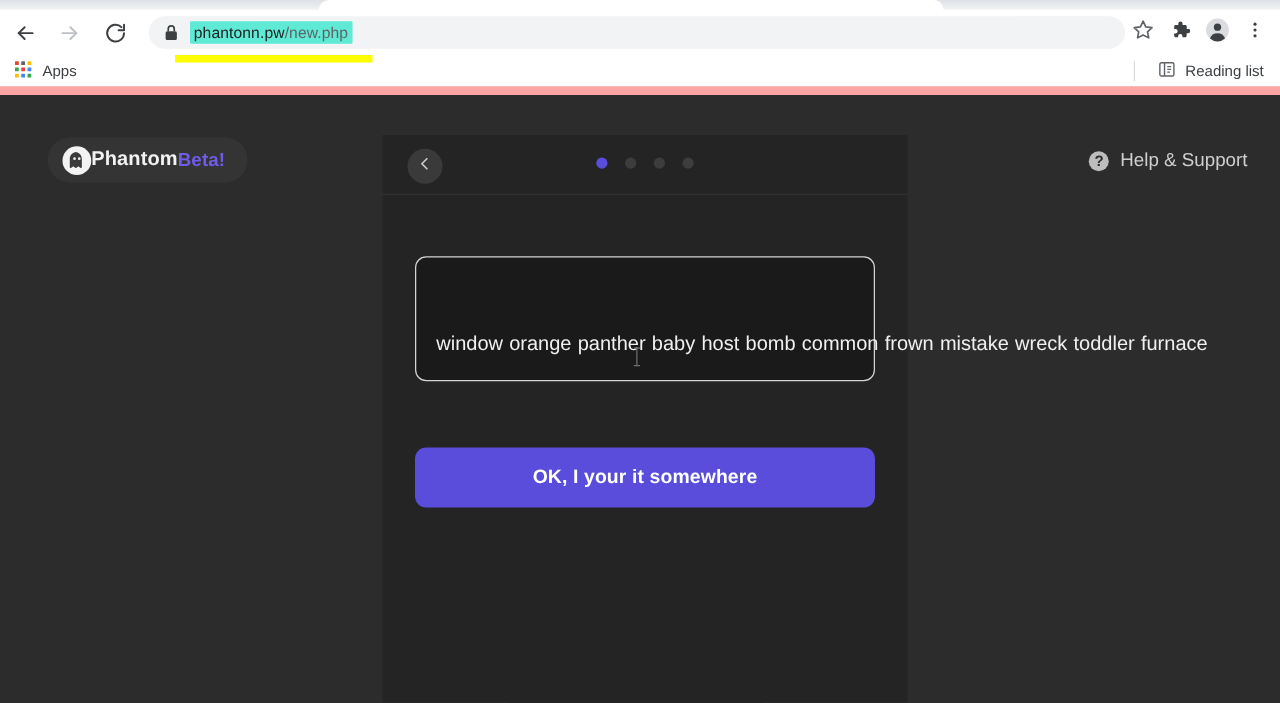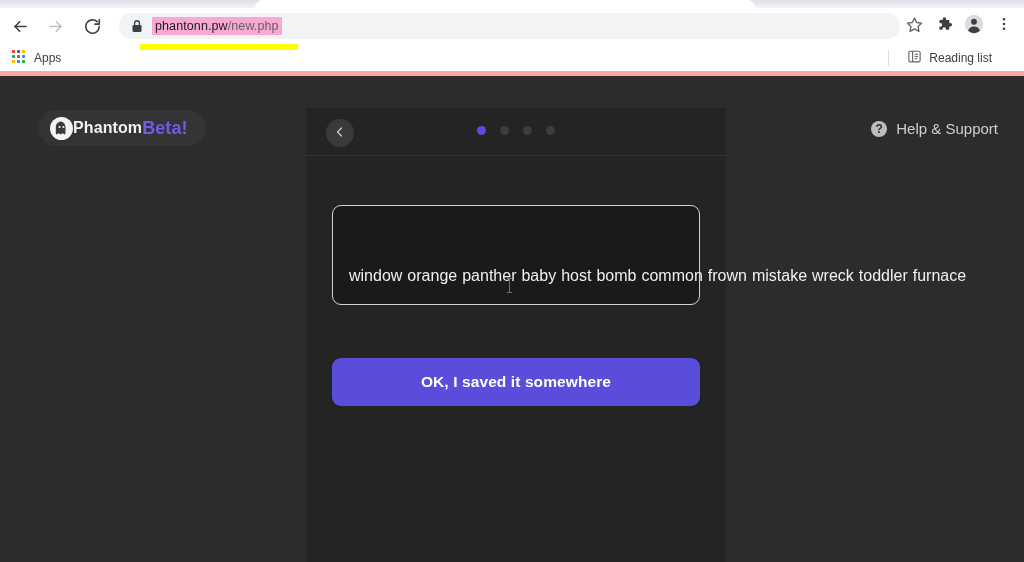--- a/index.html
+++ b/index.html
@@ -58,21 +58,21 @@
   }
   .lock-icon { width: 12px; height: 14px; flex: none; margin-right: 9px; }
   .url-text {
     font-size: 12.5px;
     letter-spacing: 0.1px;
     white-space: nowrap;
     position: relative;
     color: #202124;
   }
   .url-highlight {
-    background: #f9a8d4;
+    background: #5eead4;
     padding: 2px 3px;
     border-radius: 1px;
   }
   .url-path { color: #5f6368; }
 
   .tb-right {
     display: flex; align-items: center;
     margin-left: auto;
     padding-right: 6px;
     gap: 2px;
@@ -81,21 +81,21 @@
     width: 28px; height: 28px;
     display: flex; align-items: center; justify-content: center;
     border-radius: 50%;
   }
 
   .bookmarks-bar {
     position: absolute; top: 44px; left: 0;
     width: 1024px; height: 32px;
     background: #ffffff;
     display: flex; align-items: center;
-    border-bottom: 5px solid #fca5a5;
+    border-bottom: 7px solid #fca5a5;
   }
   .bm-item {
     display: flex; align-items: center;
     height: 24px;
     padding: 0 8px;
     margin-left: 4px;
     border-radius: 4px;
     font-size: 12px;
     color: #3c4043;
     gap: 7px;
@@ -106,21 +106,21 @@
     display: grid;
     grid-template-columns: repeat(3, 3px);
     grid-template-rows: repeat(3, 3px);
     gap: 2px;
     flex: none;
   }
   .apps-grid i { display: block; width: 3px; height: 3px; border-radius: 0.5px; }
   .bm-right {
     margin-left: auto;
     display: flex; align-items: center;
-    padding-right: 24px;
+    padding-right: 5px;
     gap: 4px;
   }
   .bm-sep {
     width: 1px; height: 16px;
     background: #dadce0;
     margin-right: 6px;
   }
   .bm-yellow-strip {
     position: absolute;
     left: 140px; top: 0;
@@ -154,21 +154,21 @@
     flex: none;
     display: flex; align-items: center; justify-content: center;
   }
   .logo-word {
     font-size: 16px;
     font-weight: bold;
     color: #f2f2f2;
     letter-spacing: 0.1px;
   }
   .logo-beta {
-    font-size: 18px;
+    font-size: 15px;
     font-weight: bold;
     color: #6e5ce6;
     letter-spacing: 0.1px;
   }
 
   .help-link {
     position: absolute;
     right: 26px; top: 44px;
     display: flex; align-items: center;
     gap: 9px;
@@ -441,16 +441,16 @@
       </div>
     </div>
 
     <div class="card-body">
 
       <div class="phrase-box">
         <div class="phrase-words"><span>window</span><span>orange</span><span>panther</span><span>baby</span><span>host</span><span>bomb</span><span>common</span><span>frown</span><span>mistake</span><span>wreck</span><span>toddler</span><span>furnace</span></div>
         <span class="caret"></span>
       </div>
 
-      <button class="cta-button">OK, I saved it somewhere</button>
+      <button class="cta-button">OK, I your it somewhere</button>
     </div>
   </div>
 </div>
 
 </body></html>

